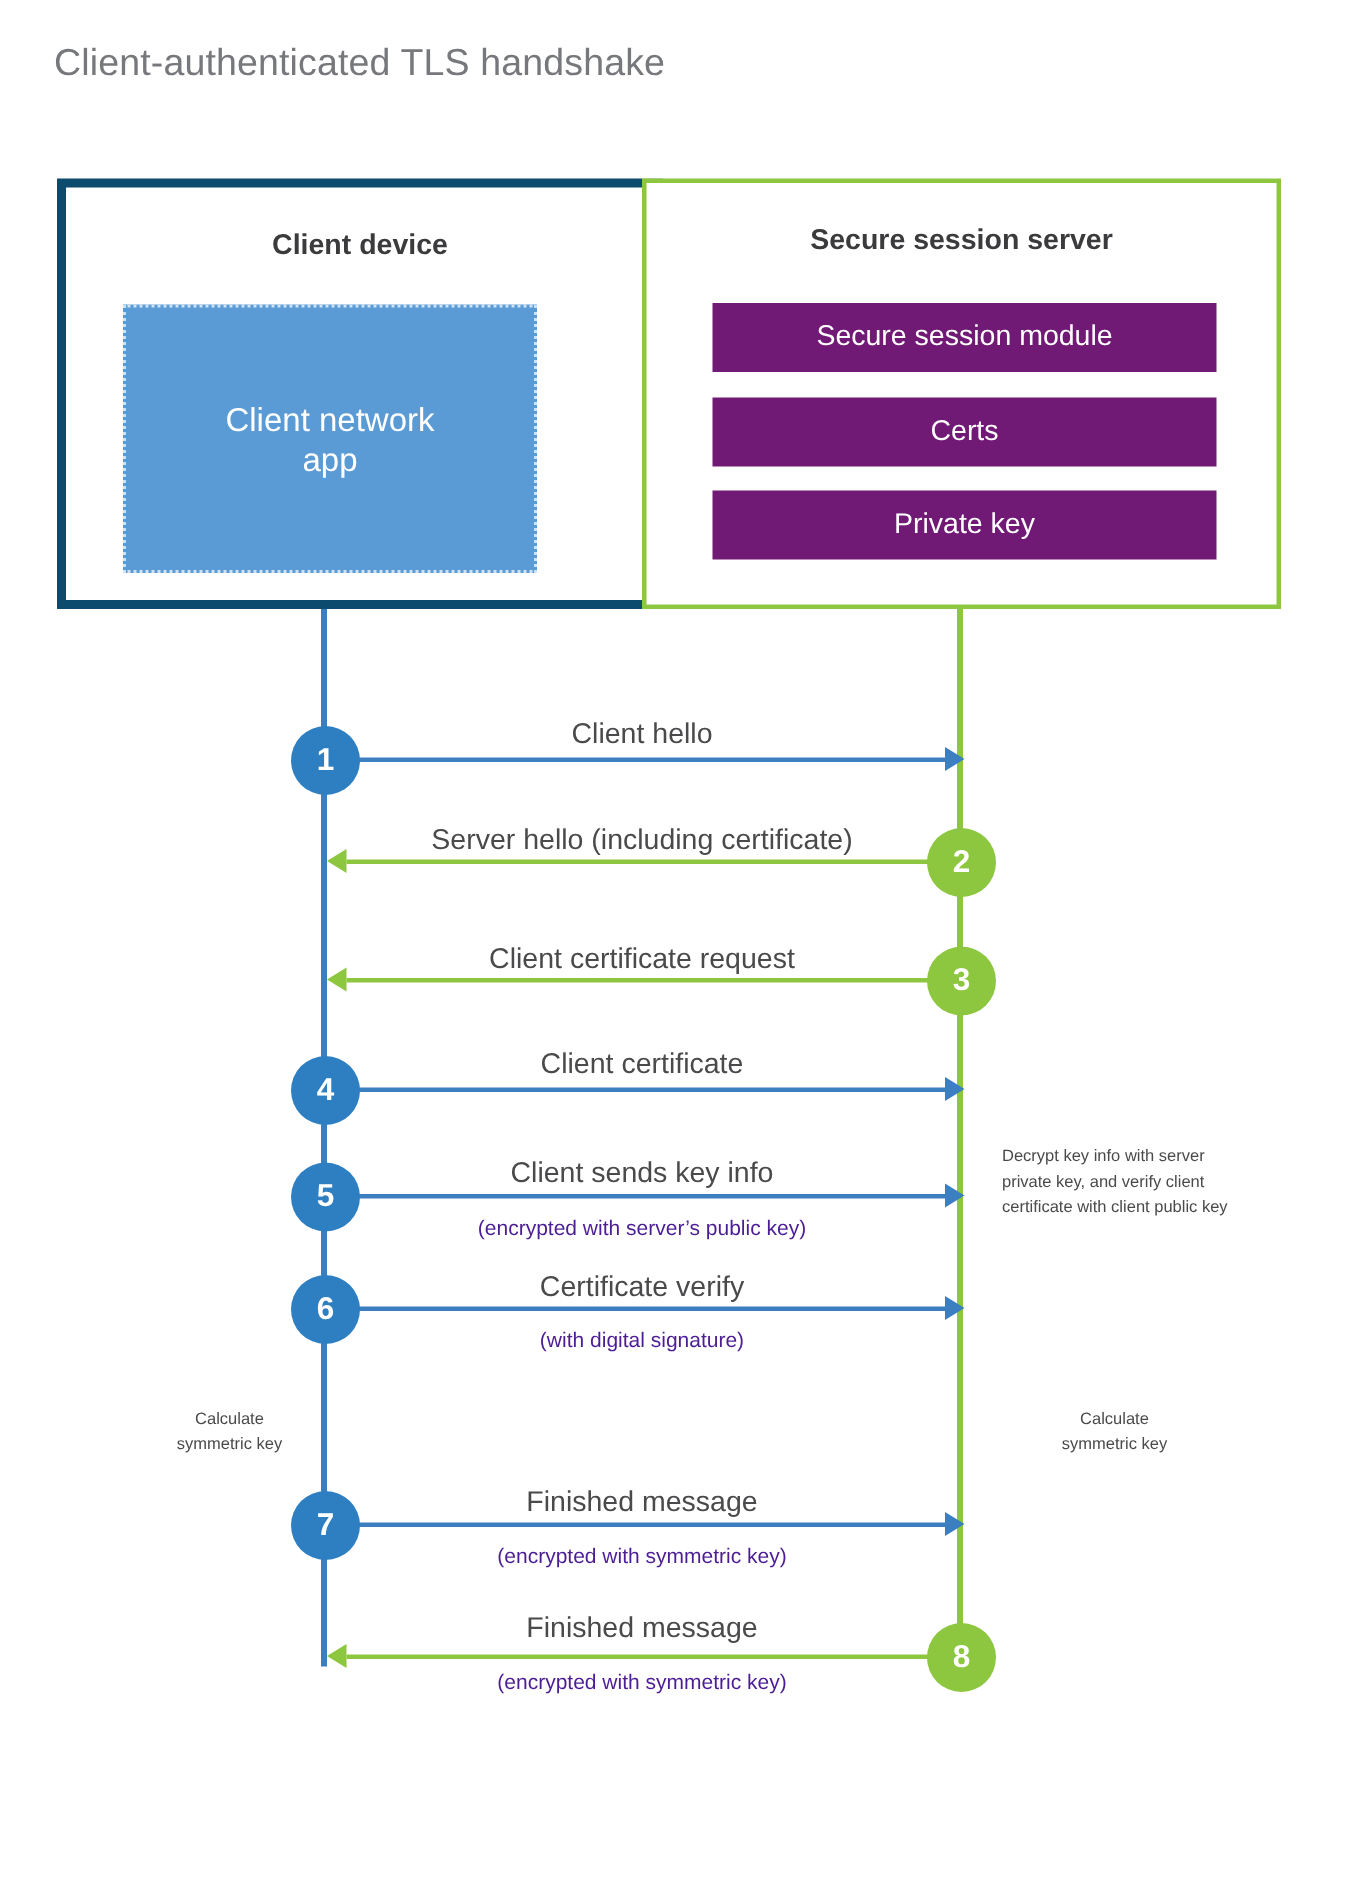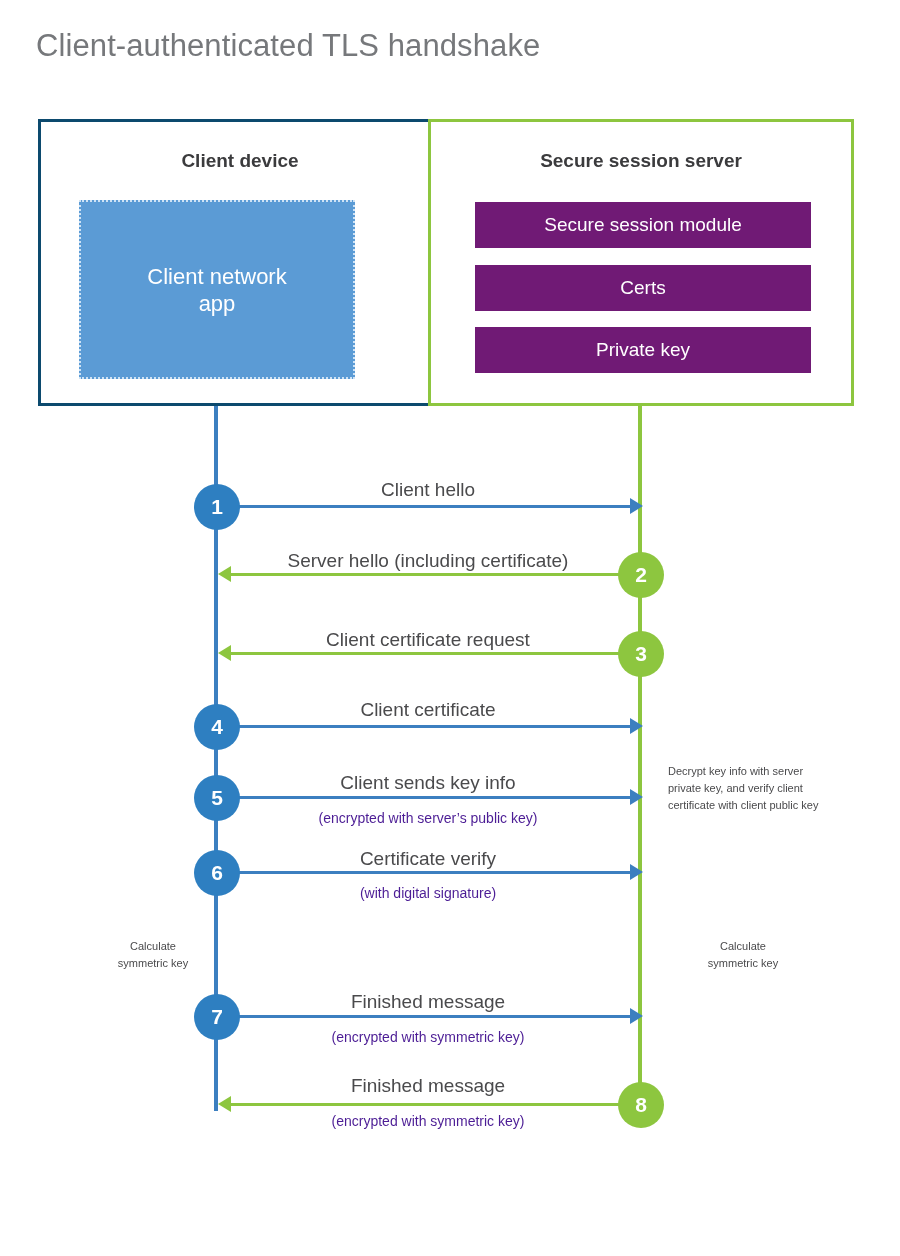--- a/index.html
+++ b/index.html
@@ -17,39 +17,39 @@
   #diagram-root {
     position: absolute;
     left: 0; top: 0;
     width: 900px;
     height: 1256px;
   }
   .page-title {
     position: absolute;
     left: 36px;
     top: 28px;
-    font-size: 31px;
+    font-size: 25px;
     font-weight: 400;
     color: #76787b;
     letter-spacing: 0.1px;
     white-space: nowrap;
   }
 
   
   .party-box {
     position: absolute;
     background: #ffffff;
     box-sizing: border-box;
   }
   #client-box {
     left: 38px;
     top: 119px;
     width: 404px;
     height: 287px;
-    border: 3px solid #0c4a6e;
+    border: 6px solid #0c4a6e;
   }
   #server-box {
     left: 428px;
     top: 119px;
     width: 426px;
     height: 287px;
     border: 3px solid #8dc63f;
   }
   .party-title {
     position: absolute;

